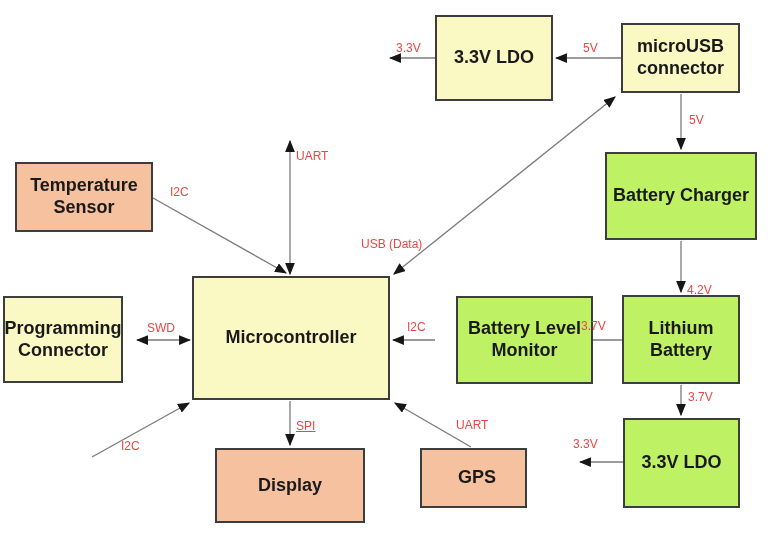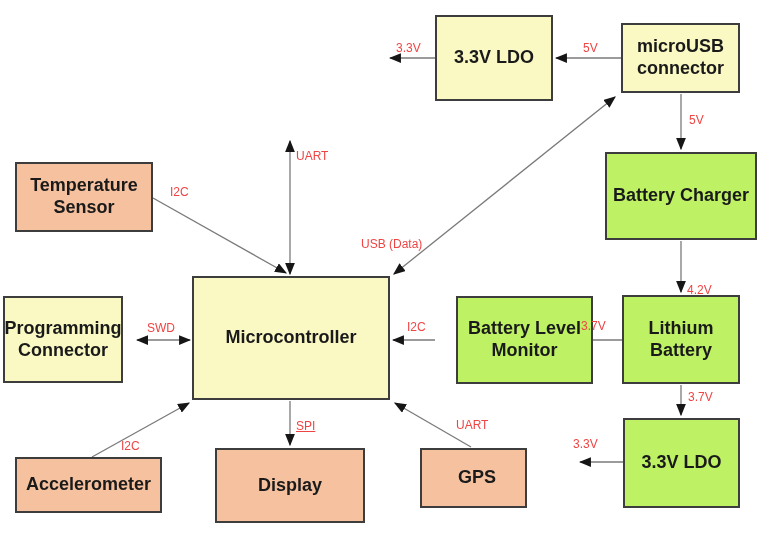--- a/index.html
+++ b/index.html
@@ -60,21 +60,20 @@
   <div class="box c-yellow" style="left:621px;top:23px;width:119px;height:70px;">microUSB
 connector</div>
   <div class="box c-cyan" style="left:605px;top:152px;width:152px;height:88px;">Battery Charger</div>
   <div class="box c-yellow" style="left:3px;top:296px;width:120px;height:87px;">Programming
 Connector</div>
   <div class="box c-yellow" style="left:192px;top:276px;width:198px;height:124px;">Microcontroller</div>
   <div class="box c-cyan" style="left:456px;top:296px;width:137px;height:88px;">Battery Level
 Monitor</div>
   <div class="box c-cyan" style="left:622px;top:295px;width:118px;height:89px;">Lithium
 Battery</div>
-  <div class="box c-salmon" style="left:15px;top:457px;width:147px;height:56px;">Accelerometer</div>
   <div class="box c-salmon" style="left:215px;top:448px;width:150px;height:75px;">Display</div>
   <div class="box c-salmon" style="left:420px;top:448px;width:107px;height:60px;padding-left:7px;">GPS</div>
   <div class="box c-cyan" style="left:623px;top:418px;width:117px;height:90px;">3.3V LDO</div>
 
   <div class="edge-label" style="left:583px;top:42px;">5V</div>
   <div class="edge-label" style="left:396px;top:42px;">3.3V</div>
   <div class="edge-label" style="left:689px;top:114px;">5V</div>
   <div class="edge-label" style="left:687px;top:256px;margin-top:28px;">4.2V</div>
   <div class="edge-label" style="left:581px;top:320px;">3.7V</div>
   <div class="edge-label" style="left:407px;top:321px;">I2C</div>

